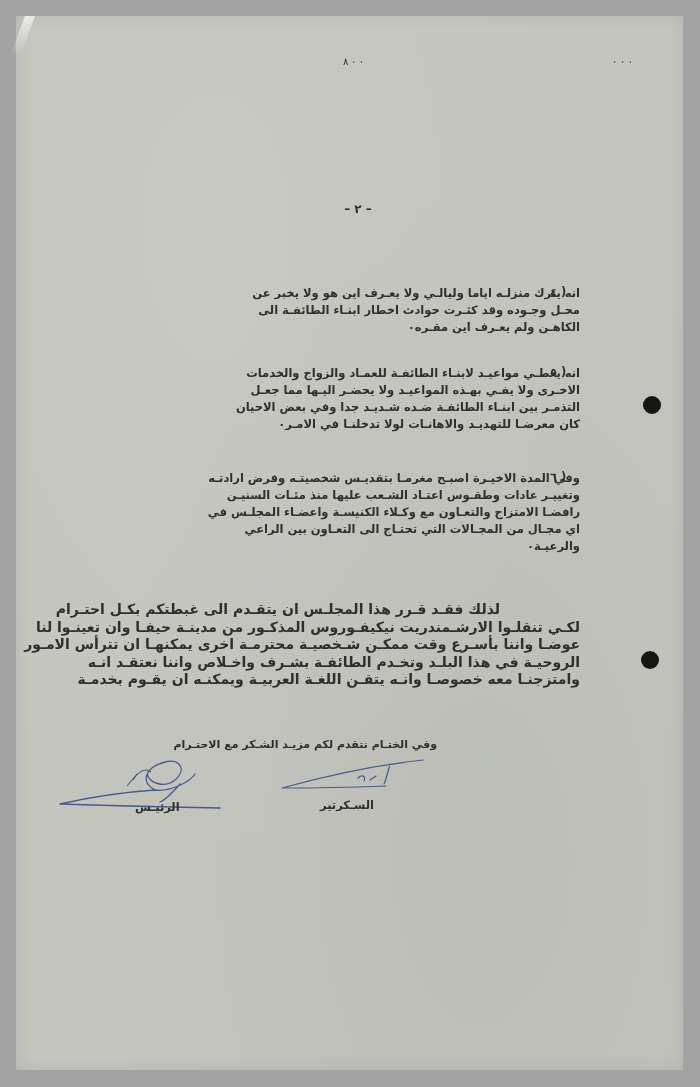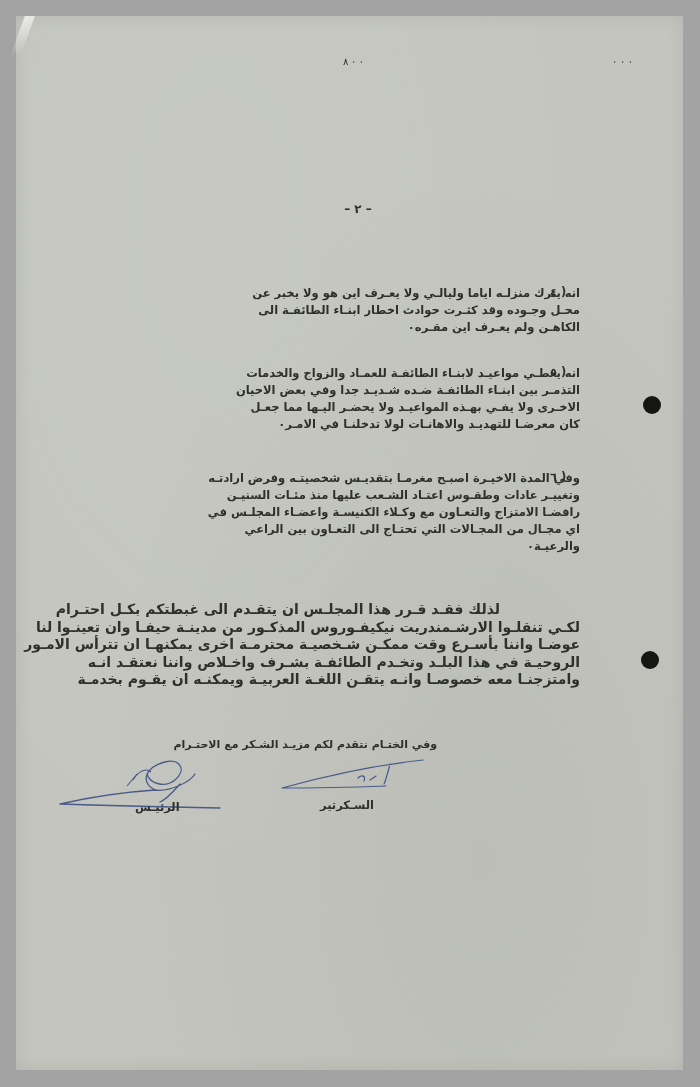--- a/index.html
+++ b/index.html
@@ -157,22 +157,22 @@
   <div class="item-num num-4 ink">٤ )</div>
   <div class="item item-4 ink">
     <span class="line">انه يترك منزلـه اياما وليالـي ولا يعـرف اين هو ولا يخبر عن</span>
     <span class="line">محـل وجـوده وقد كثـرت حوادث اخطار ابنـاء الطائفـة الى</span>
     <span class="line">الكاهـن ولم يعـرف اين مقـره٠</span>
   </div>
 
   <div class="item-num num-5 ink">٥ )</div>
   <div class="item item-5 ink">
     <span class="line">انه يعطـي مواعيـد لابنـاء الطائفـة للعمـاد والزواج والخدمات</span>
+    <span class="line">الاخـرى ولا يفـي بهـذه المواعيـد ولا يحضـر اليـها مما جعـل</span>
     <span class="line">التذمـر بين ابنـاء الطائفـة ضـده شـديـد جدا وفي بعض الاحيان</span>
-    <span class="line">الاخـرى ولا يفـي بهـذه المواعيـد ولا يحضـر اليـها مما جعـل</span>
     <span class="line">كان معرضـا للتهديـد والاهانـات لولا تدخلنـا في الامـر٠</span>
   </div>
 
   <div class="item-num num-6 ink">٦ )</div>
   <div class="item item-6 ink">
     <span class="line">وفي المدة الاخيـرة اصبـح مغرمـا بتقديـس شخصيتـه وفرض ارادتـه</span>
     <span class="line">وتغييـر عادات وطقـوس اعتـاد الشـعب عليها منذ مئـات السنيـن</span>
     <span class="line">رافضـا الامتزاج والتعـاون مع وكـلاء الكنيسـة واعضـاء المجلـس في</span>
     <span class="line">اي مجـال من المجـالات التي تحتـاج الى التعـاون بين الراعي</span>
     <span class="line">والرعيـة٠</span>

